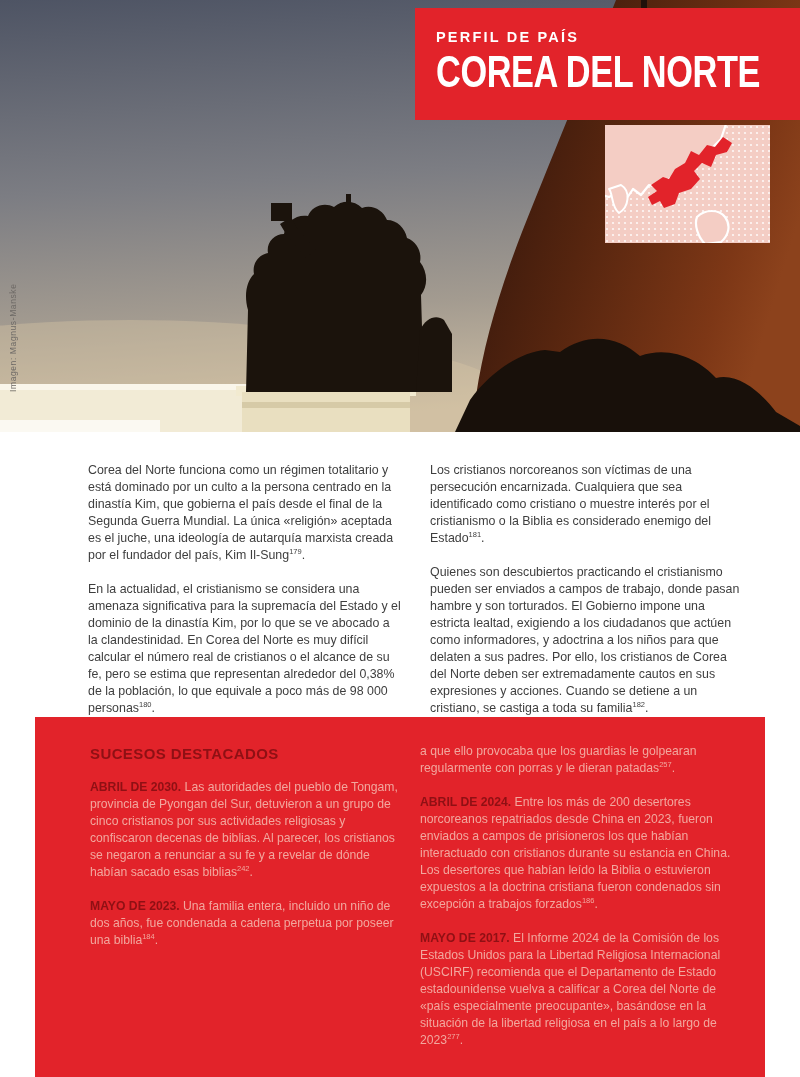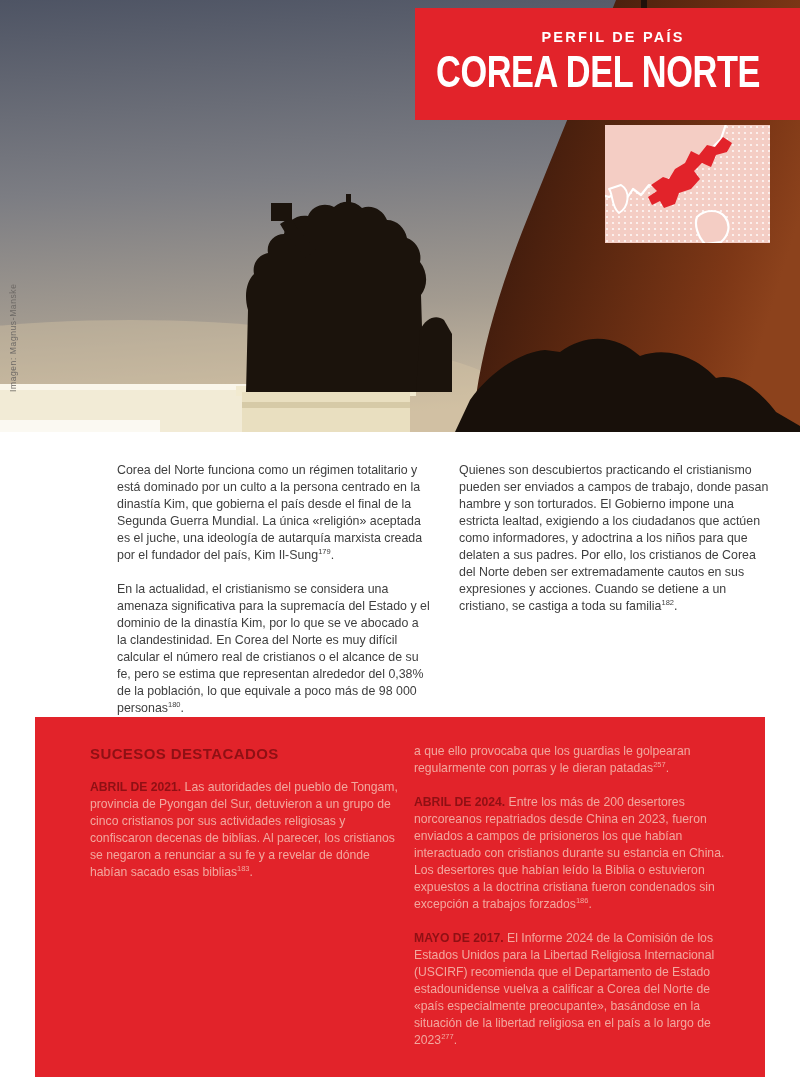--- a/index.html
+++ b/index.html
@@ -11,39 +11,39 @@
   .page{position:relative; width:800px; height:1077px; background:#fff; overflow:hidden;}
 
   
   .photo{position:absolute; left:0; top:0; width:800px; height:432px; overflow:hidden;}
   .photo svg{display:block;}
   .credit{position:absolute; left:8px; top:392px; transform:rotate(-90deg); transform-origin:0 0;
           font-size:8.5px; letter-spacing:.6px; color:var(--credit); white-space:nowrap;}
 
   
   .banner{position:absolute; left:415px; top:8px; width:385px; height:112px;
-          background:var(--red); color:#fff; padding:21px 10px 0 21px;text-align:center;}
+          background:var(--red); color:#fff; padding:21px 10px 0 21px;}
   .kicker{font-size:14.5px; font-weight:bold; letter-spacing:2.2px;}
   .title{font-size:44px; font-weight:bold; letter-spacing:-.5px; line-height:1.0; margin-top:5px;
          transform:scaleX(.78); transform-origin:left center; white-space:nowrap;}
 
   
   .mapbox{position:absolute; left:605px; top:125px; width:165px; height:118px; overflow:hidden;}
 
   
   .intro{position:absolute; left:88px; top:462px; width:656px; display:flex; gap:28px;
-         color:var(--body-text); font-size:12.4px; line-height:17px;margin-left:29px;}
+         color:var(--body-text); font-size:12.4px; line-height:17px;}
   .intro .col{width:317px;}
   .intro p{margin:0 0 17px 0;}
   sup{font-size:7.5px; line-height:0; vertical-align:super; letter-spacing:0;}
 
   
   .highlights{position:absolute; left:35px; top:717px; width:730px; height:360px;
               background:var(--red); padding:26px 20px 0 55px;}
-  .hl-cols{display:flex; gap:16px;}
+  .hl-cols{display:flex; gap:22px;}
   .hl-cols .col{color:var(--hl-text); font-size:12.2px; line-height:17px;}
   .hl-cols .col.left{width:308px;}
   .hl-cols .col.right{width:325px;}
   .hl-title{color:var(--hl-heading); font-size:15px; font-weight:bold; letter-spacing:.4px;
             margin:2px 0 17px 0;}
   .hl-cols p{margin:0 0 17px 0;}
   .hl-cols strong.date{color:var(--hl-heading); font-weight:bold;}
 </style>
 </head>
 <body>
@@ -135,30 +135,32 @@
       <path d="M118,12 L127,18 L122,27 L111,30 L106,42 L97,38 L89,46 L95,54 L86,64 L74,68 L70,79 L59,83 L55,76 L47,80 L43,72 L52,66 L46,60 L58,52 L64,54 L70,44 L80,38 L86,26 L94,30 L102,20 L110,22 Z" fill="#e2232a"></path>
     </svg>
   </div>
 
   <div class="intro">
     <div class="col" id="intro-left">
         <p>Corea del Norte funciona como un régimen totalitario y está dominado por un culto a la persona centrado en la dinastía Kim, que gobierna el país desde el final de la Segunda Guerra Mundial. La única «religión» aceptada es el juche, una ideología de autarquía marxista creada por el fundador del país, Kim Il-Sung<sup>179</sup>.</p>
         <p>En la actualidad, el cristianismo se considera una amenaza significativa para la supremacía del Estado y el dominio de la dinastía Kim, por lo que se ve abocado a la clandestinidad. En Corea del Norte es muy difícil calcular el número real de cristianos o el alcance de su fe, pero se estima que representan alrededor del 0,38% de la población, lo que equivale a poco más de 98 000 personas<sup>180</sup>.</p>
       </div>
     <div class="col" id="intro-right">
+        <p>Los cristianos norcoreanos son víctimas de una persecución encarnizada. Cualquiera que sea identificado como cristiano o muestre interés por el cristianismo o la Biblia es considerado enemigo del Estado<sup>181</sup>.</p>
         <p>Quienes son descubiertos practicando el cristianismo pueden ser enviados a campos de trabajo, donde pasan hambre y son torturados. El Gobierno impone una estricta lealtad, exigiendo a los ciudadanos que actúen como informadores, y adoctrina a los niños para que delaten a sus padres. Por ello, los cristianos de Corea del Norte deben ser extremadamente cautos en sus expresiones y acciones. Cuando se detiene a un cristiano, se castiga a toda su familia<sup>182</sup>.</p>
       </div>
   </div>
 
   <div class="highlights">
     <div class="hl-cols">
       <div class="col left">
         <div class="hl-title">SUCESOS DESTACADOS</div>
         <div id="hl-left">
-            <p><strong class="date">ABRIL DE 2021. </strong>Las autoridades del pueblo de Tongam, provincia de Pyongan del Sur, detuvieron a un grupo de cinco cristianos por sus actividades religiosas y confiscaron decenas de biblias. Al parecer, los cristianos se negaron a renunciar a su fe y a revelar de dónde habían sacado esas biblias<sup>183</sup>.</p>
+            <p><strong class="date">ABRIL DE 2030. </strong>Las autoridades del pueblo de Tongam, provincia de Pyongan del Sur, detuvieron a un grupo de cinco cristianos por sus actividades religiosas y confiscaron decenas de biblias. Al parecer, los cristianos se negaron a renunciar a su fe y a revelar de dónde habían sacado esas biblias<sup>242</sup>.</p>
+            <p><strong class="date">MAYO DE 2023. </strong>Una familia entera, incluido un niño de dos años, fue condenada a cadena perpetua por poseer una biblia<sup>184</sup>.</p>
           </div>
       </div>
       <div class="col right" id="hl-right">
           <p>a que ello provocaba que los guardias le golpearan regularmente con porras y le dieran patadas<sup>257</sup>.</p>
           <p><strong class="date">ABRIL DE 2024. </strong>Entre los más de 200 desertores norcoreanos repatriados desde China en 2023, fueron enviados a campos de prisioneros los que habían interactuado con cristianos durante su estancia en China. Los desertores que habían leído la Biblia o estuvieron expuestos a la doctrina cristiana fueron condenados sin excepción a trabajos forzados<sup>186</sup>.</p>
           <p><strong class="date">MAYO DE 2017. </strong>El Informe 2024 de la Comisión de los Estados Unidos para la Libertad Religiosa Internacional (USCIRF) recomienda que el Departamento de Estado estadounidense vuelva a calificar a Corea del Norte de «país especialmente preocupante», basándose en la situación de la libertad religiosa en el país a lo largo de 2023<sup>277</sup>.</p>
         </div>
     </div>
   </div>
 

